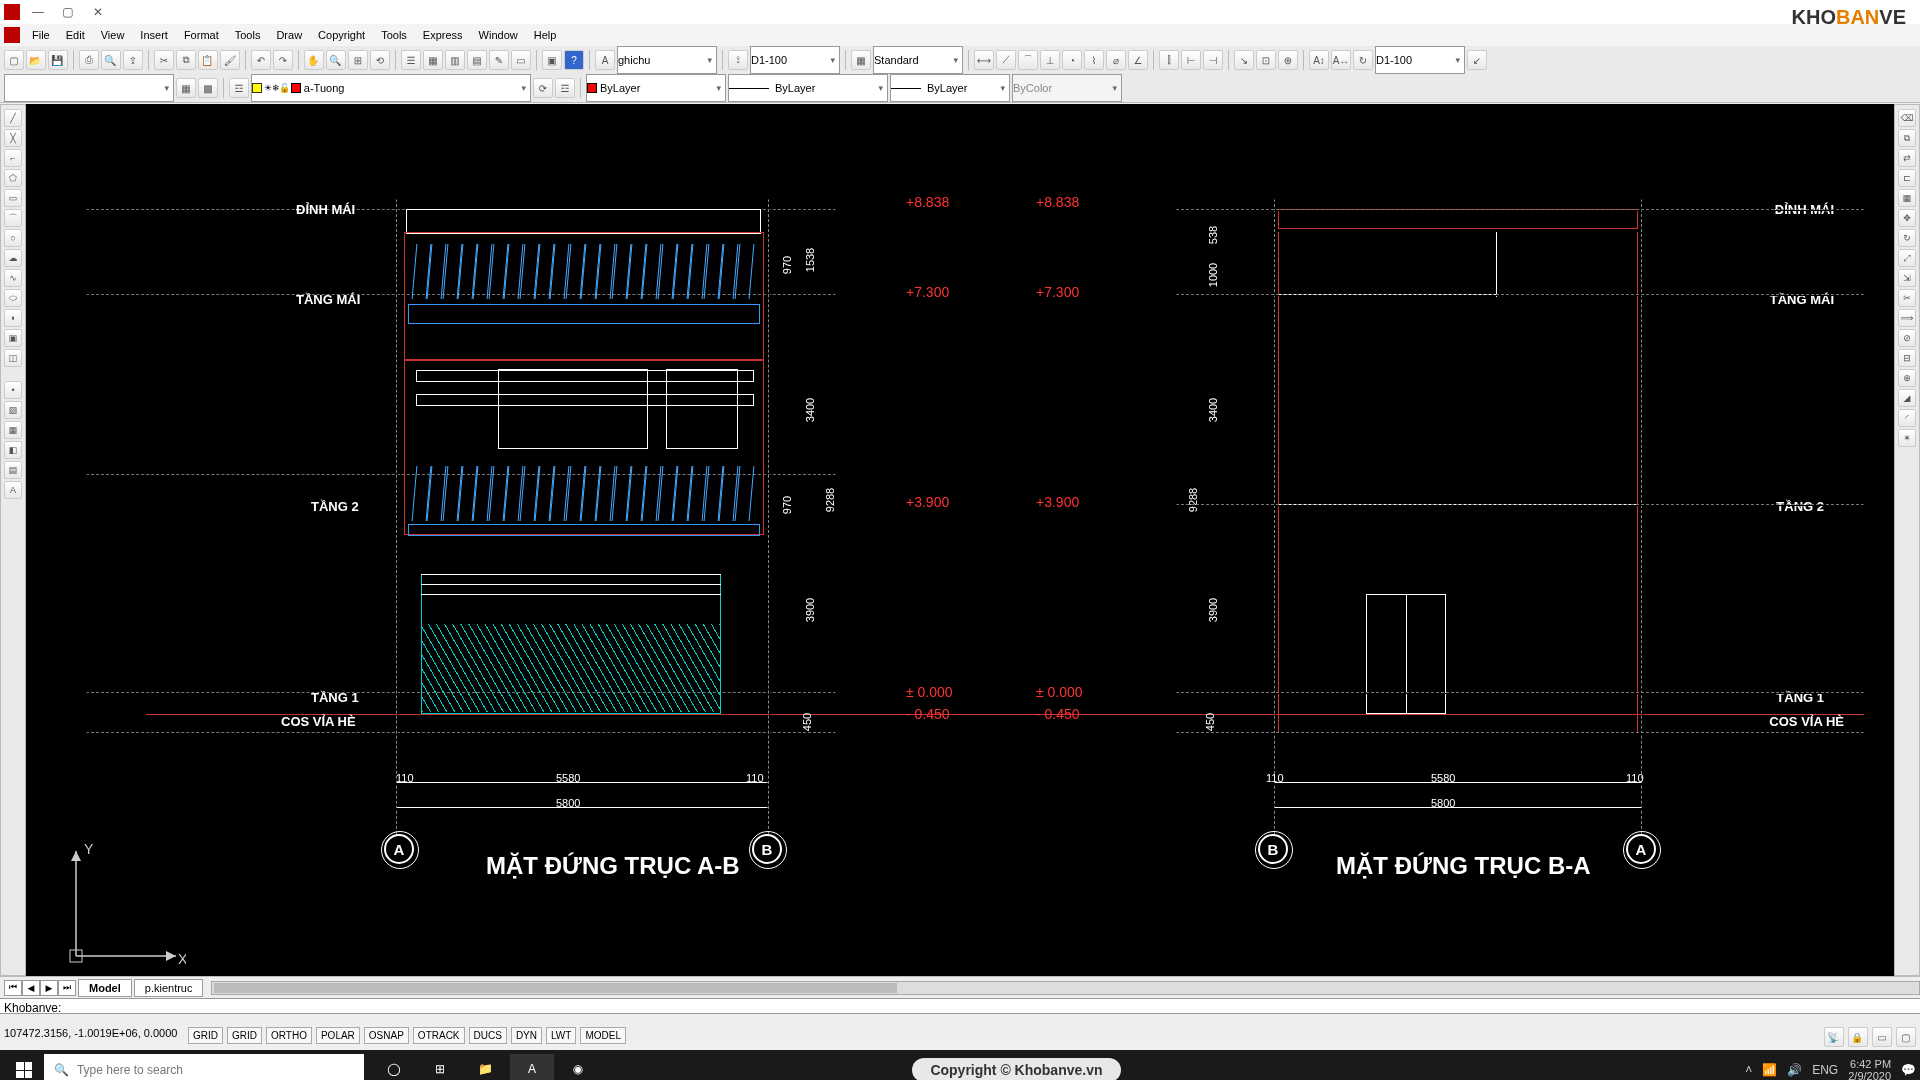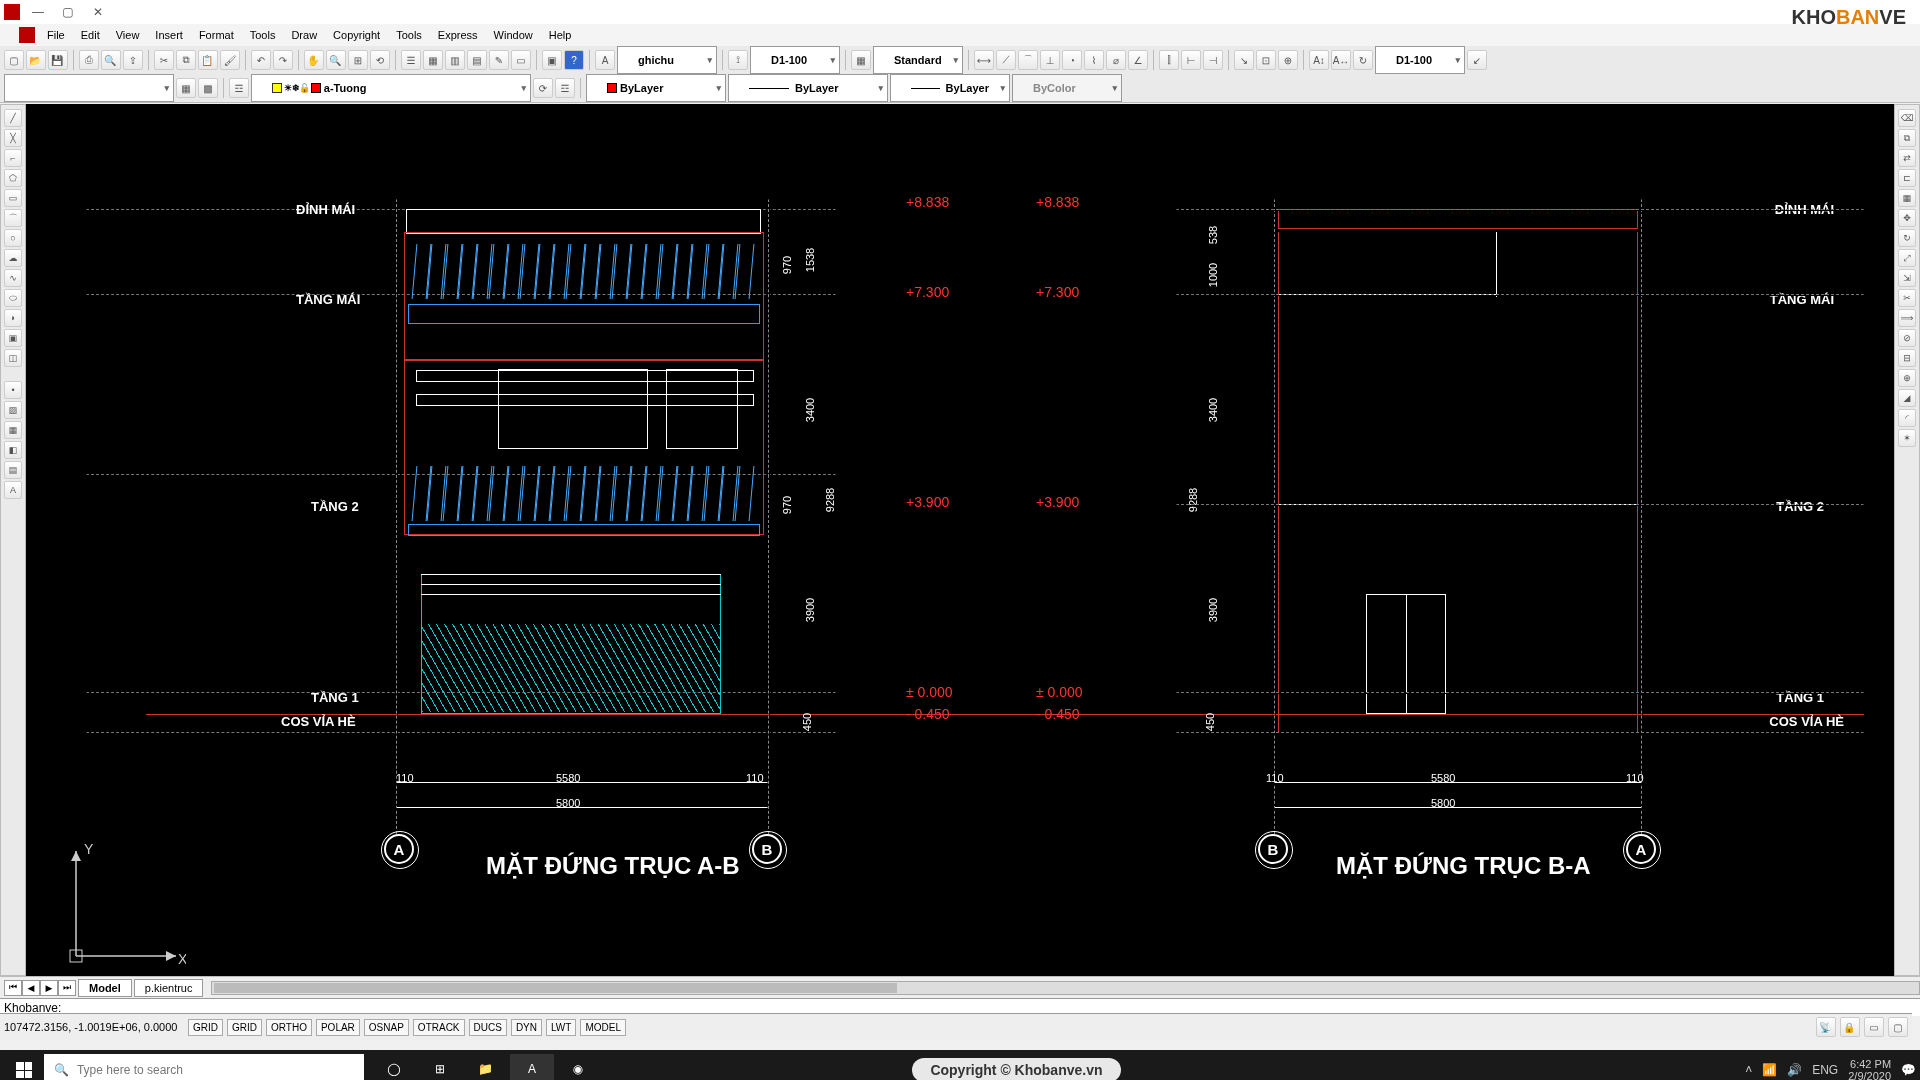--- a/index.html
+++ b/index.html
@@ -6,30 +6,30 @@
 body { background: #f0f0f0; width: 1920px; height: 1080px; overflow: hidden; position: relative; }
 
 
 .titlebar { height: 24px; background: #fff; display: flex; align-items: center; padding: 0 4px; font-size: 11px; color: #333; }
 .titlebar .app-icon { width: 16px; height: 16px; background: #b00; margin-right: 4px; }
 .titlebar .title { flex: 1; }
 .titlebar .winbtns { display: flex; gap: 2px; }
 .titlebar .winbtn { width: 28px; height: 18px; display: flex; align-items: center; justify-content: center; font-size: 12px; color: #555; border: 1px solid transparent; }
 
 
-.menubar { height: 22px; background: #f4f4f4; display: flex; align-items: center; padding-left: 19px; font-size: 11px; }
+.menubar { height: 22px; background: #f4f4f4; display: flex; align-items: center; padding-left: 4px; font-size: 11px; }
 .menubar .app-icon2 { width: 16px; height: 16px; background: #b00; margin-right: 4px; }
 .menubar .mitem { padding: 3px 8px; cursor: default; }
 
 
 .toolbar-area { background: #eaeaea; border-bottom: 1px solid #bbb; }
 .trow { height: 28px; display: flex; align-items: center; padding: 2px 4px; gap: 2px; }
 .tbtn { width: 20px; height: 20px; border: 1px solid #ccc; background: linear-gradient(#fff,#e8e8e8); border-radius: 2px; display: flex; align-items: center; justify-content: center; font-size: 10px; color: #555; }
 .tsep { width: 1px; height: 20px; background: #bbb; margin: 0 3px; }
-.tcombo { height: 28px; border: 1px solid #999; background: #fff; font-size: 11px; padding: 0 20px; display: flex; align-items: center; position: relative; font-weight: bold; }
+.tcombo { height: 28px; border: 1px solid #999; background: #fff; font-size: 11px; padding: 0 0; display: flex; align-items: center; position: relative; }
 .tcombo::after { content: "▾"; position: absolute; right: 4px; font-size: 9px; color: #666; }
 .layer-swatch { width: 10px; height: 10px; background: #f00; border: 1px solid #000; display: inline-block; margin-right: 3px; }
 .color-sw { width: 10px; height: 10px; display: inline-block; margin-right: 2px; border: 1px solid #333; }
 .c-y { background: #ff0; }
 
 
 .draw-wrap { position: absolute; top: 104px; bottom: 68px; left: 0; right: 0; display: flex; }
 .left-toolbar, .right-toolbar { width: 26px; background: #eaeaea; border: 1px solid #bbb; display: flex; flex-direction: column; align-items: center; padding-top: 4px; gap: 2px; }
 .left-toolbar .lbtn, .right-toolbar .lbtn { width: 18px; height: 18px; border: 1px solid #ccc; background: linear-gradient(#fff,#e8e8e8); border-radius: 2px; display:flex;align-items:center;justify-content:center;font-size:9px;color:#555; }
 
@@ -51,21 +51,21 @@
 .tabs-row { position: absolute; left: 0; right: 0; bottom: 42px; height: 22px; background: #eee; display: flex; align-items: center; padding-left: 4px; font-size: 11px; border-top: 1px solid #bbb; }
 .tab-nav { display: flex; gap: 0; }
 .tab-nav .nbtn { width: 18px; height: 16px; border: 1px solid #999; background: #fff; display:flex;align-items:center;justify-content:center;font-size:9px; }
 .tab { padding: 2px 10px; border: 1px solid #999; background: #fff; margin-left: 2px; }
 .tab.active { background: #fff; font-weight: bold; }
 .hscroll { flex:1; margin-left:8px; height:14px; background:#ddd; border:1px solid #aaa; position:relative; }
 .hscroll::after{content:"";position:absolute;left:2px;top:1px;width:40%;height:10px;background:#bbb;}
 
 
 .cmdline { position: absolute; left: 0; right: 0; bottom: 24px; height: 18px; background: #fff; border-top: 1px solid #999; font-family: monospace; font-size: 12px; padding-left: 4px; display:flex;align-items:center; }
-.statusbar { position: absolute; left: 0; right: 8px; bottom: 0; height: 24px; background: #eee; border-top: 1px solid #999; display: flex; align-items: center; font-size: 11px; padding: 13px 4px; gap: 4px; }
+.statusbar { position: absolute; left: 0; right: 0; bottom: 0; height: 24px; background: #eee; border-top: 1px solid #999; display: flex; align-items: flex-start; font-size: 11px; padding: 13px 4px; gap: 4px; }
 .statusbar .coords { width: 180px; }
 .statusbar .sbtn { padding: 2px 4px; border: 1px solid #aaa; background: #f8f8f8; font-size: 10px; }
 .statusbar .tray { margin-left: auto; display:flex;align-items:center;gap:4px; }
 
 
 .taskbar { position: absolute; left: 0; right: 0; bottom: -10px; height: 40px; background: #1a1a1a; display: flex; align-items: center; padding: 0 4px; color: #fff; font-size: 12px; z-index: 100; }
 
 .statusbar { bottom: 40px; }
 .cmdline { bottom: 64px; }
 .tabs-row { bottom: 82px; }

